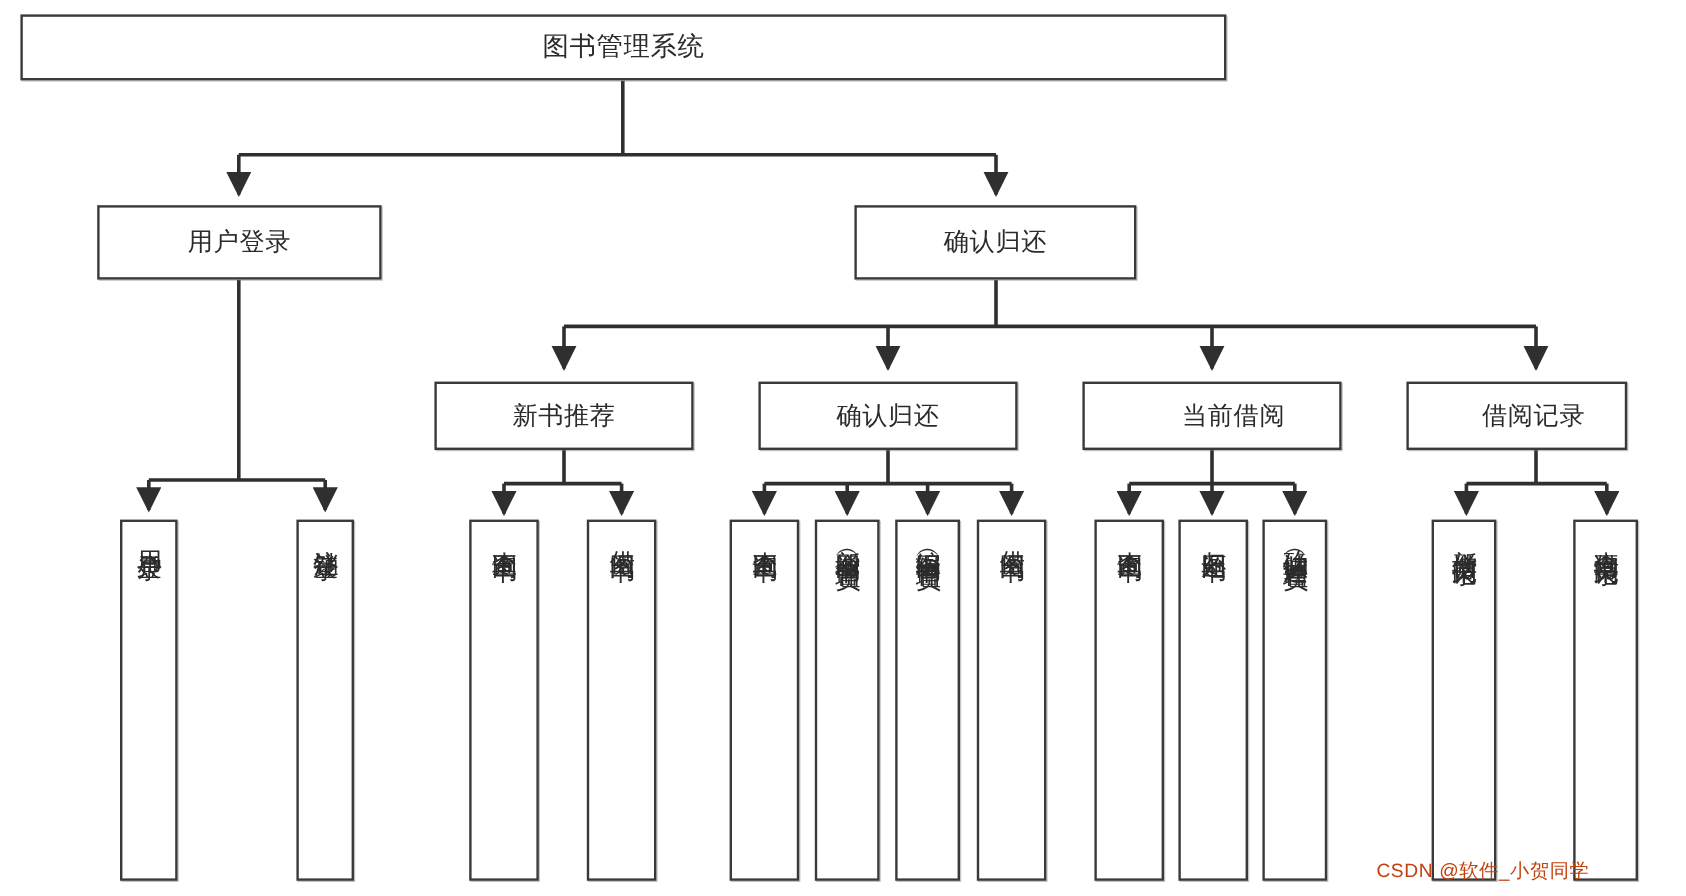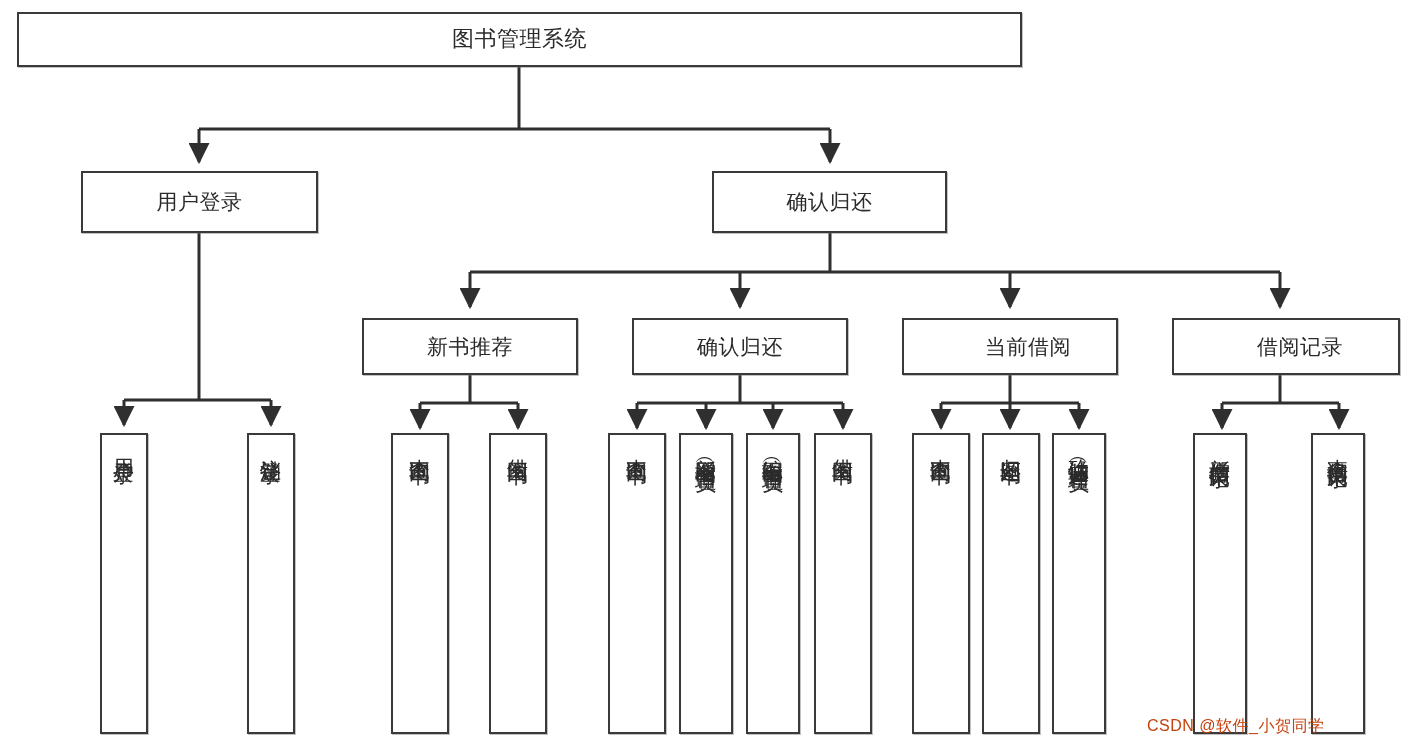--- a/index.html
+++ b/index.html
@@ -145,21 +145,21 @@
   </div>
 
   <div class="node horiz" style="left:632px; top:318px; width:216px; height:57px;">
     <span class="label">确认归还</span>
   </div>
 
   <div class="node horiz" style="left:902px; top:318px; width:216px; height:57px;padding-left:36px;">
     <span class="label">当前借阅</span>
   </div>
 
-  <div class="node horiz" style="left:1172px; top:318px; width:228px; height:57px;padding-left:28px;">
+  <div class="node horiz" style="left:1172px; top:318px; width:184px; height:57px;padding-left:28px;">
     <span class="label">借阅记录</span>
   </div>
 
   <div class="node vert" style="left:100px; top:433px; width:48px; height:301px;">
     <span class="label">用户登录</span>
   </div>
 
   <div class="node vert" style="left:247px; top:433px; width:48px; height:301px;">
     <span class="label">注销登录</span>
   </div>

